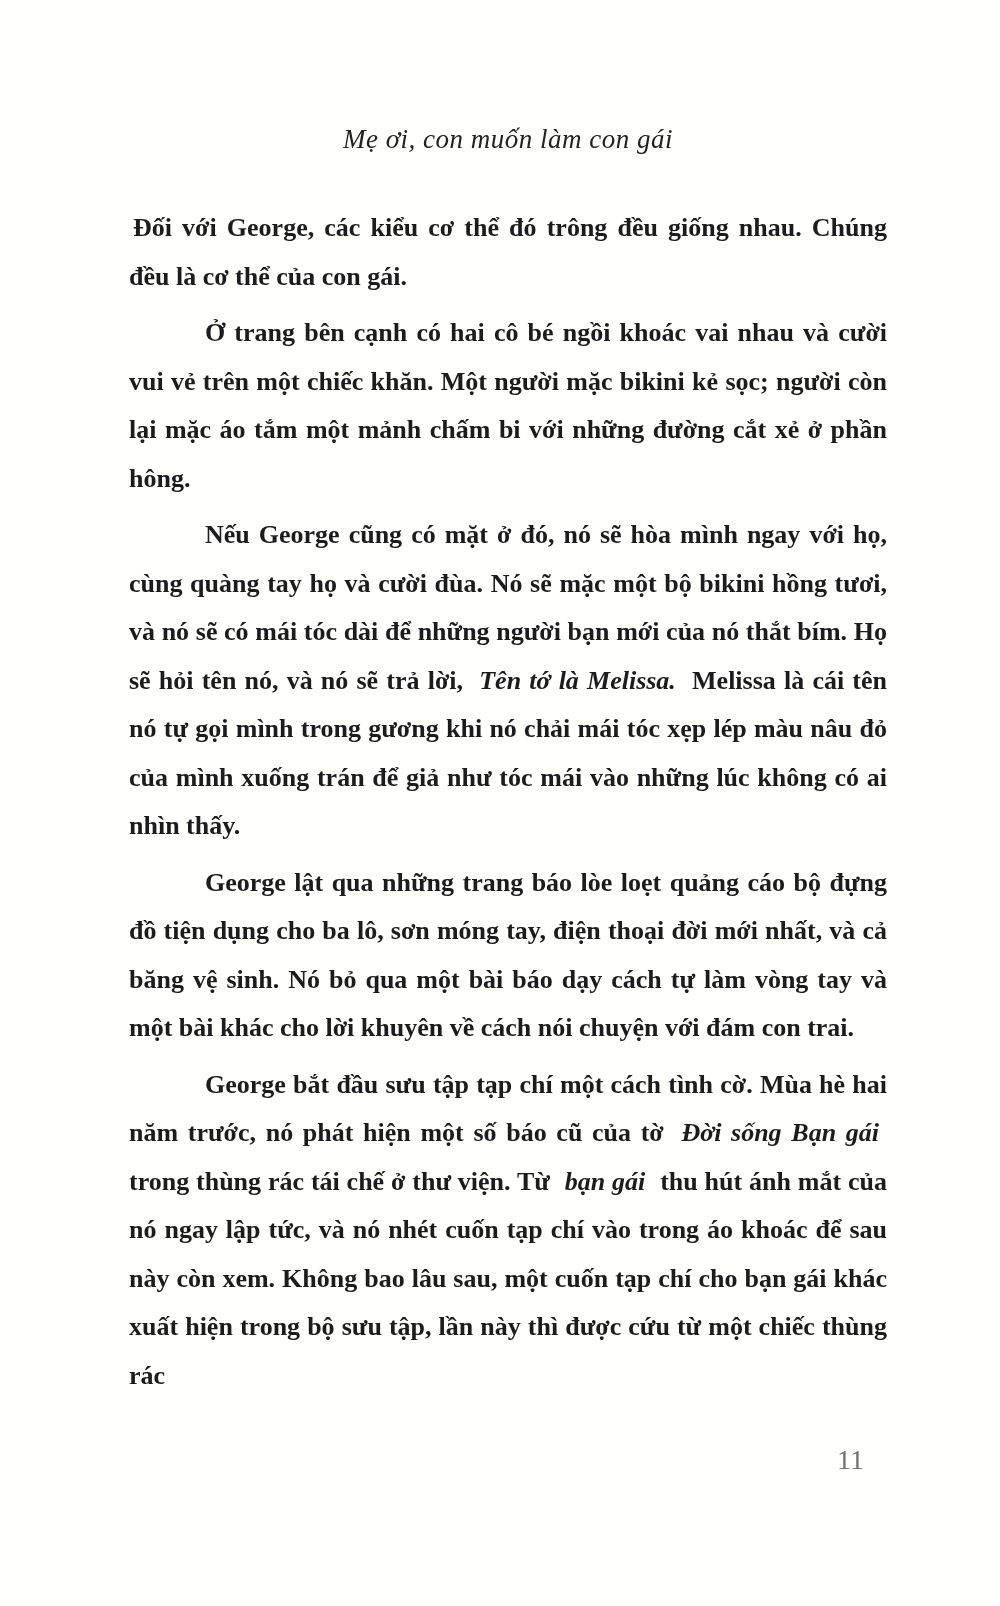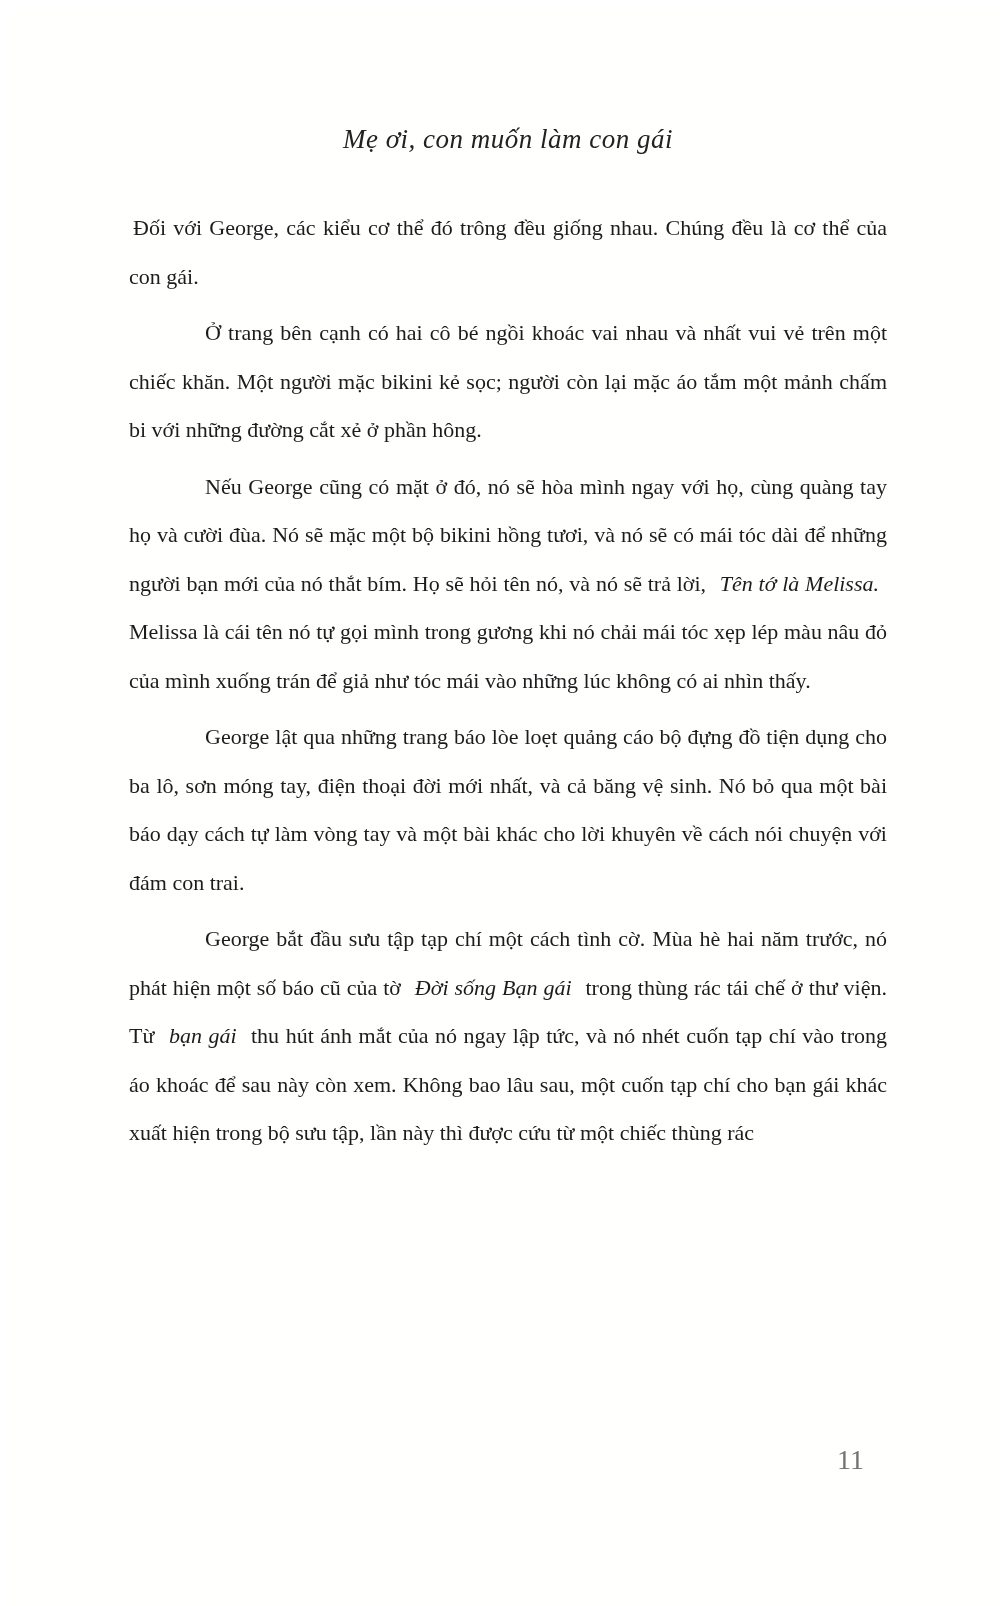--- a/index.html
+++ b/index.html
@@ -25,23 +25,24 @@
     font-size: 27px;
     font-style: italic;
     letter-spacing: 0.5px;
     color: #222;
   }
   .text-block {
     position: absolute;
     top: 188px;
     left: 113px;
     width: 774px;
-    font-size: 22px;
+    font-size: 26px;
     line-height: 48.5px;
     text-align: justify;
+    font-weight: bold;
   }
   .para { margin: 0; }
   .para.indent { text-indent: 72px; }
   .seg-italic { font-style: italic; }
   .page-number {
     position: absolute;
     right: 140px;
     top: 1432px;
     font-size: 28px;
     color: #737373;
@@ -51,21 +52,21 @@
 <body>
 
 <div class="book-page">
 
   <div class="running-header">Mẹ ơi, con muốn làm con gái</div>
 
   <div class="text-block">
 
     <p class="para"><span>Đối với George, các kiểu cơ thể đó trông đều giống nhau. Chúng đều là cơ thể của con gái.</span></p>
 
-    <p class="para indent"><span>Ở trang bên cạnh có hai cô bé ngồi khoác vai nhau và nhất vui vẻ trên một chiếc khăn. Một người mặc bikini kẻ sọc; người còn lại mặc áo tắm một mảnh chấm bi với những đường cắt xẻ ở phần hông.</span></p>
+    <p class="para indent"><span>Ở trang bên cạnh có hai cô bé ngồi khoác vai nhau và cười vui vẻ trên một chiếc khăn. Một người mặc bikini kẻ sọc; người còn lại mặc áo tắm một mảnh chấm bi với những đường cắt xẻ ở phần hông.</span></p>
 
     <p class="para indent"><span>Nếu George cũng có mặt ở đó, nó sẽ hòa mình ngay với họ, cùng quàng tay họ và cười đùa. Nó sẽ mặc một bộ bikini hồng tươi, và nó sẽ có mái tóc dài để những người bạn mới của nó thắt bím. Họ sẽ hỏi tên nó, và nó sẽ trả lời, </span><span class="seg-italic">Tên tớ là Melissa.</span><span> Melissa là cái tên nó tự gọi mình trong gương khi nó chải mái tóc xẹp lép màu nâu đỏ của mình xuống trán để giả như tóc mái vào những lúc không có ai nhìn thấy.</span></p>
 
     <p class="para indent"><span>George lật qua những trang báo lòe loẹt quảng cáo bộ đựng đồ tiện dụng cho ba lô, sơn móng tay, điện thoại đời mới nhất, và cả băng vệ sinh. Nó bỏ qua một bài báo dạy cách tự làm vòng tay và một bài khác cho lời khuyên về cách nói chuyện với đám con trai.</span></p>
 
     <p class="para indent"><span>George bắt đầu sưu tập tạp chí một cách tình cờ. Mùa hè hai năm trước, nó phát hiện một số báo cũ của tờ </span><span class="seg-italic">Đời sống Bạn gái</span><span> trong thùng rác tái chế ở thư viện. Từ </span><span class="seg-italic">bạn gái</span><span> thu hút ánh mắt của nó ngay lập tức, và nó nhét cuốn tạp chí vào trong áo khoác để sau này còn xem. Không bao lâu sau, một cuốn tạp chí cho bạn gái khác xuất hiện trong bộ sưu tập, lần này thì được cứu từ một chiếc thùng rác</span></p>
 
   </div>
 
   <div class="page-number">11</div>

